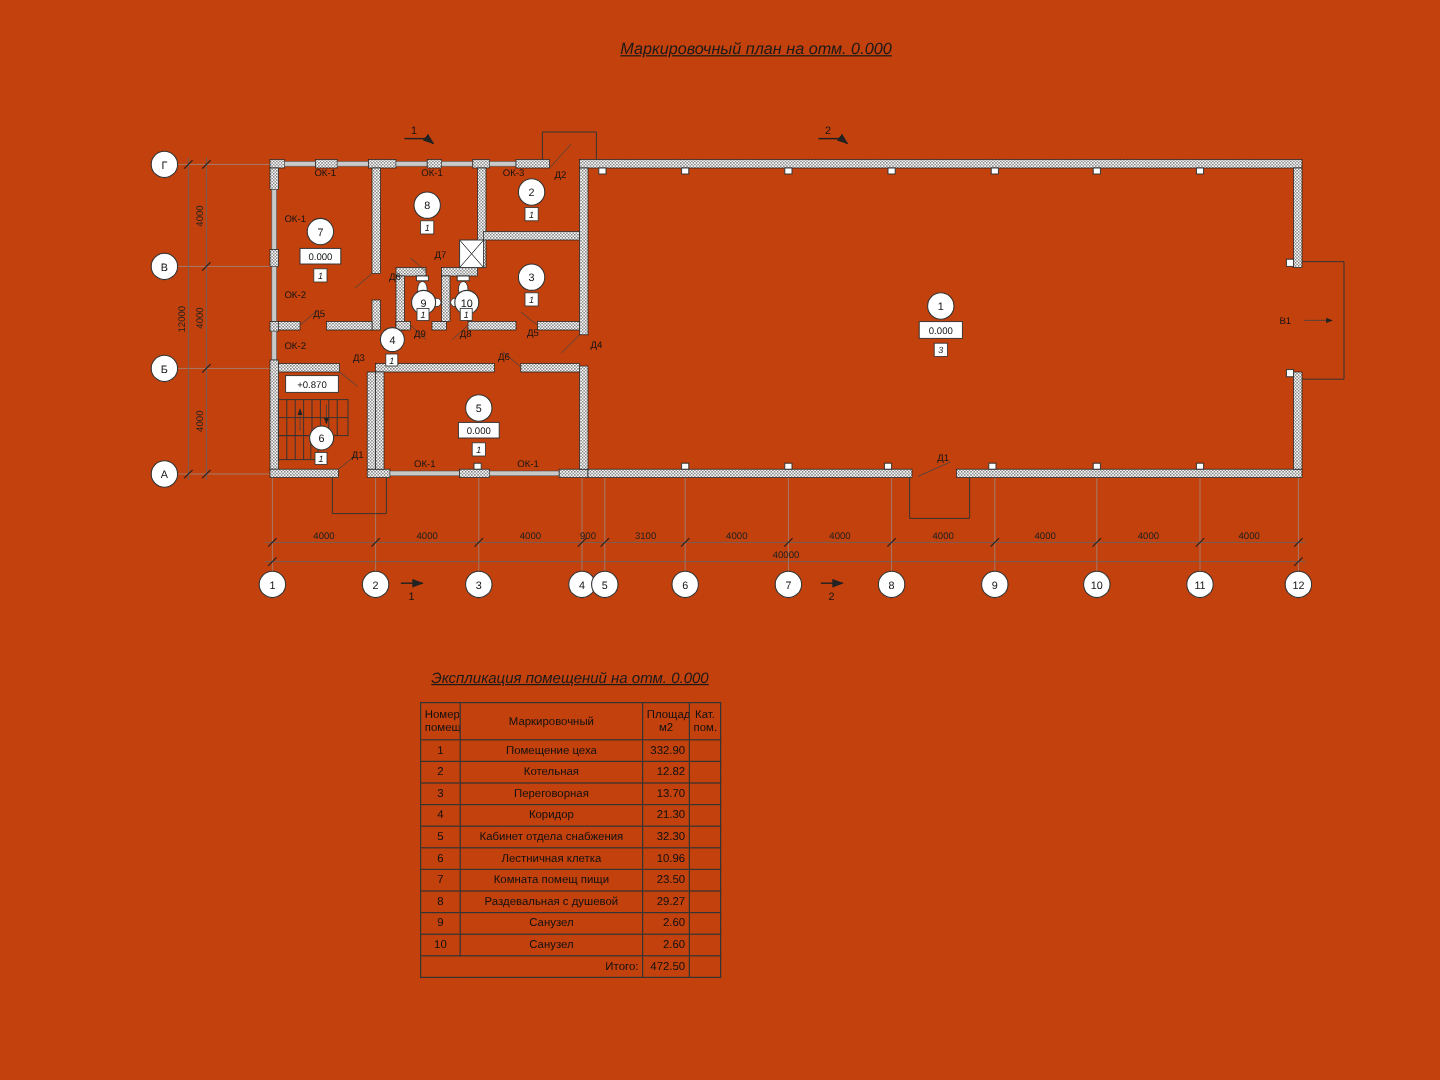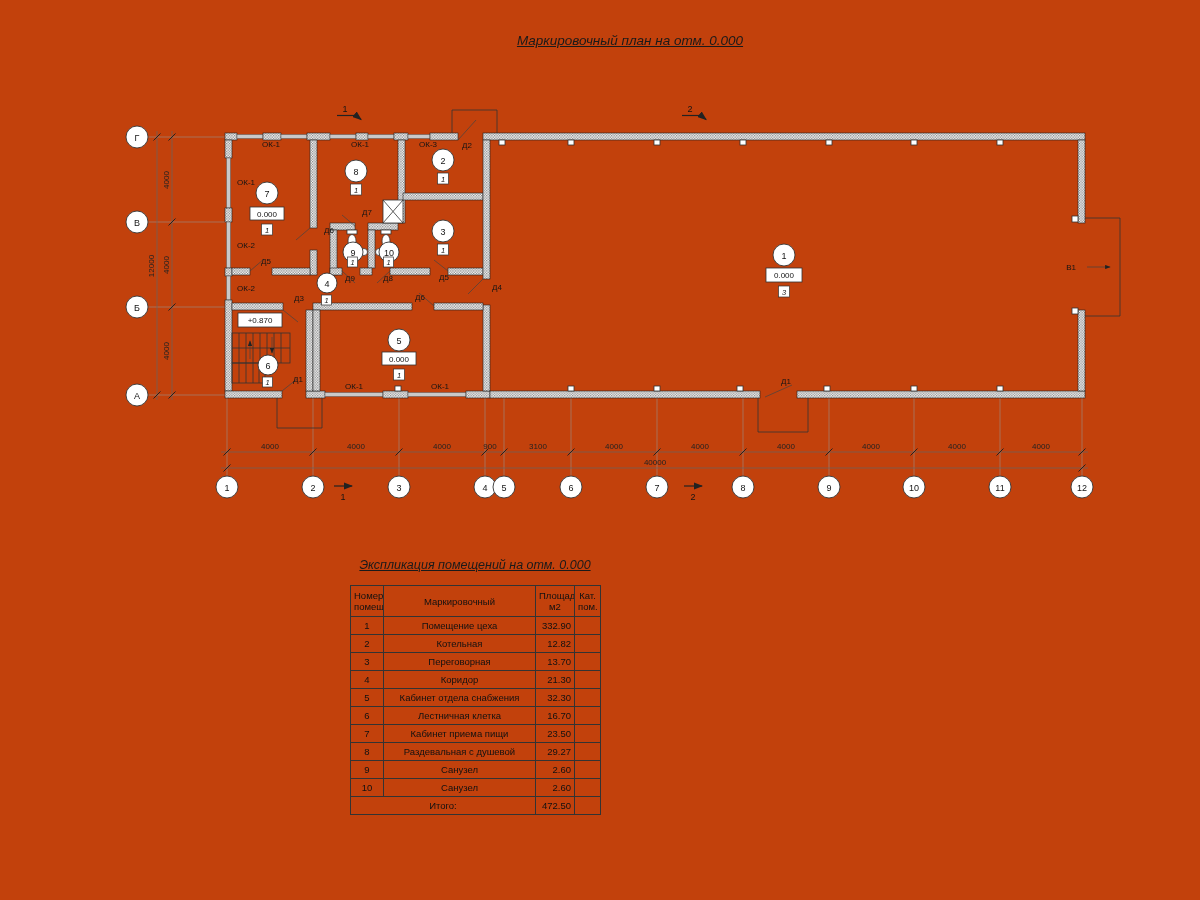--- a/index.html
+++ b/index.html
@@ -31,21 +31,21 @@
               margin-bottom:13px;color:#1a1a1a;}
   table.expl{border-collapse:collapse;width:250px;border:1.6px solid #222;table-layout:fixed;}
   table.expl th,table.expl td{border:1px solid #333;font-size:9.5px;padding:0 3px;
               overflow:hidden;color:#111;}
   table.expl th{font-weight:normal;white-space:pre-line;height:30px;text-align:center;}
   table.expl td{height:17px;}
   .c-num{width:33px;text-align:center;}
   .c-name{width:152px;text-align:center;}
   .c-area{width:39px;text-align:right;}
   .c-cat{width:26px;}
-  .totlbl{text-align:center;}
+  .totlbl{text-align:right;}
 </style>
 </head>
 <body>
 
 <div class="sheet">
 
   <div class="drawtitle">Маркировочный план на отм. 0.000</div>
 
   <svg width="1200" height="545" viewBox="0 0 1200 545">
     <defs>
@@ -444,26 +444,26 @@
           </tr>
         <tr>
             <td class="c-num">5</td>
             <td class="c-name">Кабинет отдела снабжения</td>
             <td class="c-area">32.30</td>
             <td class="c-cat"></td>
           </tr>
         <tr>
             <td class="c-num">6</td>
             <td class="c-name">Лестничная клетка</td>
-            <td class="c-area">16.70</td>
+            <td class="c-area">10.96</td>
             <td class="c-cat"></td>
           </tr>
         <tr>
             <td class="c-num">7</td>
-            <td class="c-name">Кабинет приема пищи</td>
+            <td class="c-name">Комната помещ пищи</td>
             <td class="c-area">23.50</td>
             <td class="c-cat"></td>
           </tr>
         <tr>
             <td class="c-num">8</td>
             <td class="c-name">Раздевальная с душевой</td>
             <td class="c-area">29.27</td>
             <td class="c-cat"></td>
           </tr>
         <tr>

